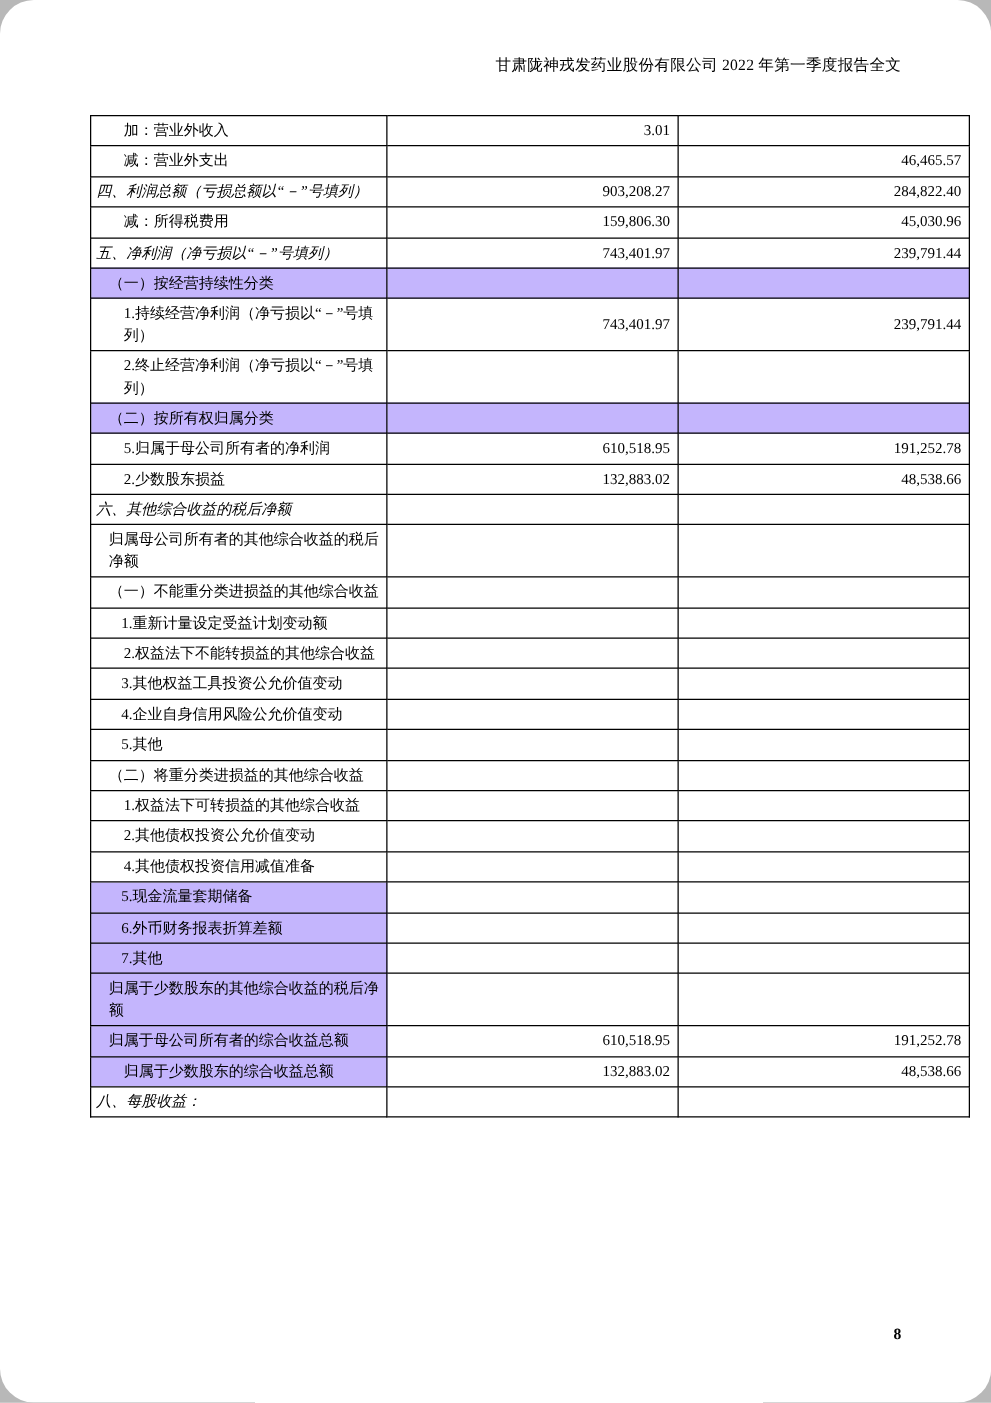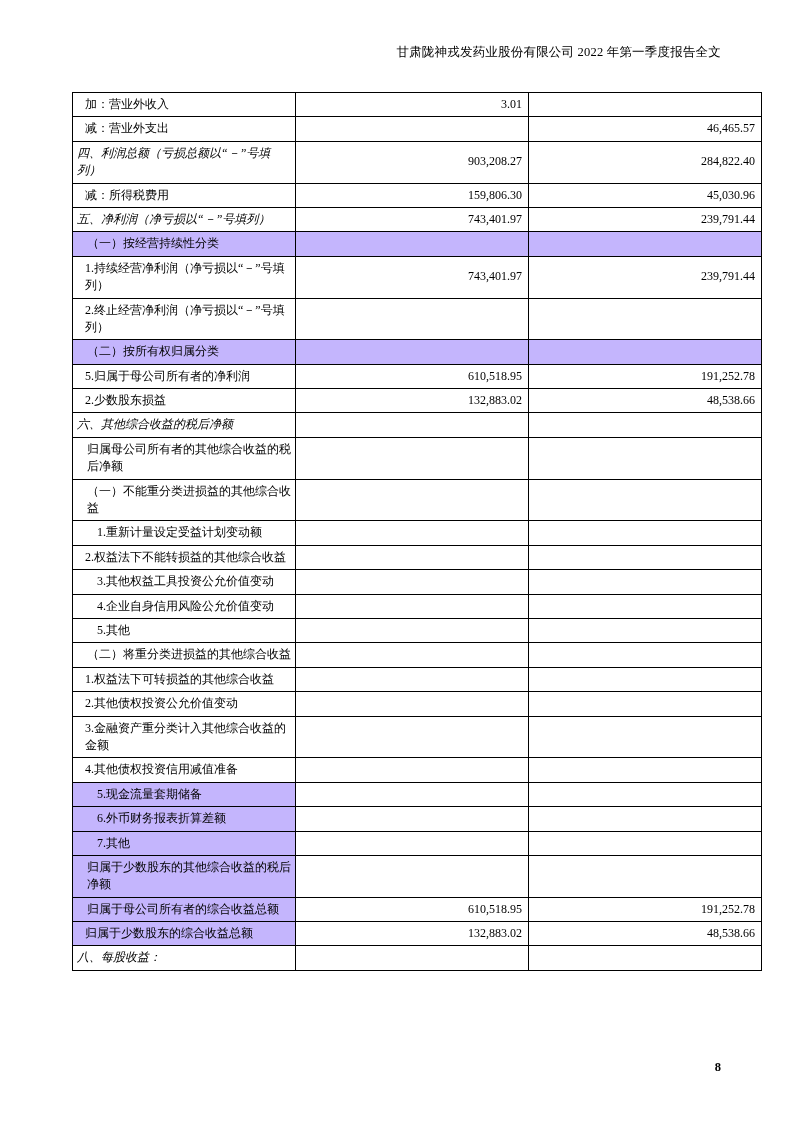--- a/index.html
+++ b/index.html
@@ -9,20 +9,21 @@
   }
   .page {
     width: 793px;
     height: 1122px;
     background: #ffffff;
     position: relative;
     margin: 0 auto;
     box-sizing: border-box;
     font-family: "Liberation Serif", serif;
     color: #000;
+    border-radius: 27px;
   }
   .header {
     position: absolute;
     top: 44px;
     right: 72px;
     font-size: 12.5px;
     letter-spacing: 0.2px;
     white-space: nowrap;
   }
   .table-wrap {
@@ -50,21 +51,21 @@
   td.num {
     width: 222px;
     text-align: right;
     padding-right: 6px;
   }
   .shaded {
     background: #c4b5fd;
   }
   .ind0 { padding-left: 4px; font-style: italic; }
   .ind1 { padding-left: 14px; }
-  .ind2 { padding-left: 12px; }
+  .ind2 { padding-left: 26px; }
   .ind3 { padding-left: 24px; }
   .pagenum {
     position: absolute;
     right: 72px;
     top: 1060px;
     font-size: 12.5px;
     font-weight: bold;
   }
 </style>
 </head>
@@ -181,25 +182,20 @@
             <td class="label ind2">1.权益法下可转损益的其他综合收益</td>
             <td class="num"></td>
             <td class="num"></td>
           </tr>
           <tr>
             <td class="label ind2">2.其他债权投资公允价值变动</td>
             <td class="num"></td>
             <td class="num"></td>
           </tr>
           <tr>
-            <td class="label ind2">3.金融资产重分类计入其他综合收益的金额</td>
-            <td class="num"></td>
-            <td class="num"></td>
-          </tr>
-          <tr>
             <td class="label ind2">4.其他债权投资信用减值准备</td>
             <td class="num"></td>
             <td class="num"></td>
           </tr>
           <tr>
             <td class="label ind3 shaded">5.现金流量套期储备</td>
             <td class="num"></td>
             <td class="num"></td>
           </tr>
           <tr>

